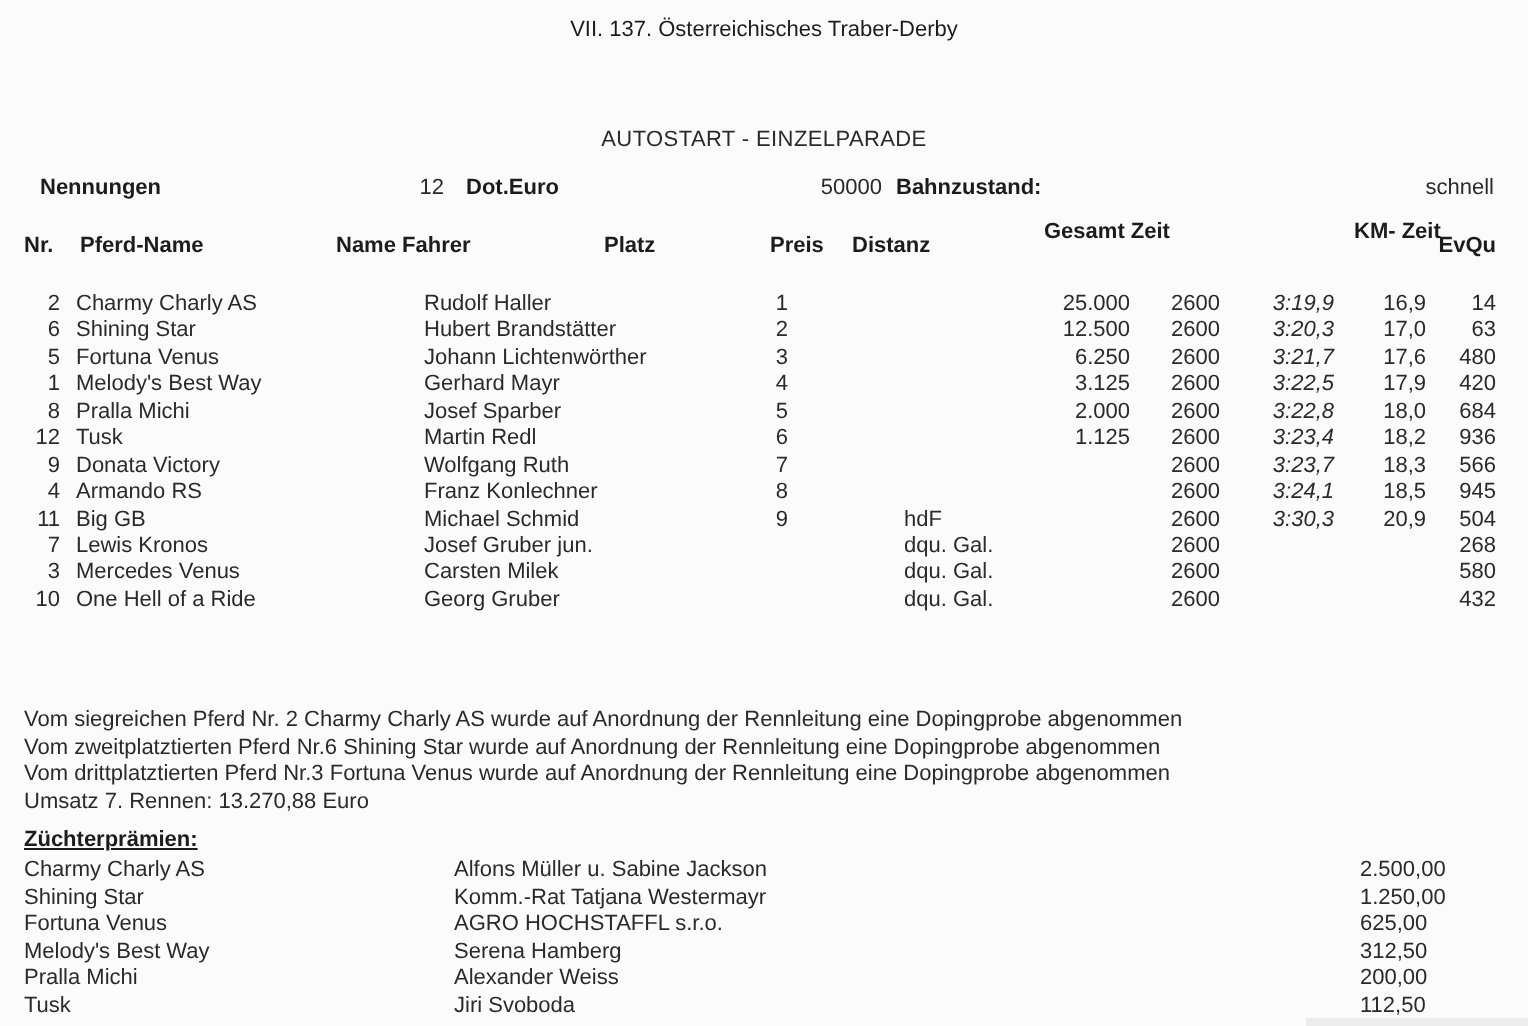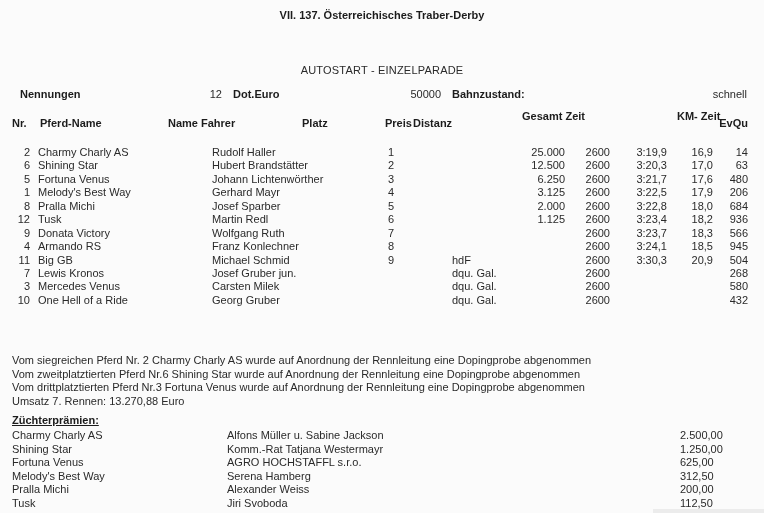--- a/index.html
+++ b/index.html
@@ -8,57 +8,57 @@
     background:#fbfbfb;
     font-family:"Liberation Sans", sans-serif;
     font-size:11px;
     color:#2a2a2a;
     overflow:hidden;
   }
   .page{position:relative;width:764px;height:513px;}
   .bold{font-weight:bold;color:#1c1c1c;}
   .title{
     position:absolute;top:9px;left:0;width:764px;
-    text-align:center;font-weight:bold;color:#1c1c1c;
+    text-align:center;font-weight:normal;color:#1c1c1c;
   }
   .subtitle{
     position:absolute;top:64px;left:0;width:764px;
     text-align:center;color:#2a2a2a;letter-spacing:.2px;
   }
   .abs{position:absolute;white-space:nowrap;}
   .tr{text-align:right;}
   
   .info-row{position:absolute;top:88px;left:0;width:764px;height:13px;text-decoration:underline;}
   .i-nenn-l{left:20px;} .i-nenn-v{left:190px;width:32px;}
   .i-dot-l{left:233px;} .i-dot-v{left:400px;width:41px;}
-  .i-bahn-l{left:452px;} .i-bahn-v{left:690px;width:57px;}
+  .i-bahn-l{left:428px;padding-left:20px;} .i-bahn-v{left:690px;width:57px;}
   
   .col-headers{position:absolute;top:0;left:0;width:764px;}
   .h{position:absolute;white-space:nowrap;font-weight:bold;color:#1c1c1c;}
   .h-nr{left:12px;top:117px;}
   .h-name{left:40px;top:117px;}
   .h-fahrer{left:168px;top:117px;}
   .h-platz{left:302px;top:117px;}
   .h-preis{left:385px;top:117px;}
-  .h-distanz{left:413px;top:117px;}
+  .h-distanz{left:426px;top:117px;}
   .h-gesamt{left:522px;top:110px;}
   .h-km{left:633px;top:110px;padding-left:44px;}
   .h-evqu{left:710px;top:117px;width:38px;text-align:right;}
   
   .results{position:absolute;top:146px;left:0;width:764px;}
   .result-row{position:relative;height:13.45px;}
   .cell{position:absolute;top:0;white-space:nowrap;}
   .c-nr{left:0;width:30px;text-align:right;}
   .c-name{left:38px;}
   .c-fahrer{left:212px;text-align:center;}
   .c-platz{left:354px;width:40px;text-align:right;}
   .c-remark{left:422px;padding-left:30px;}
   .c-preis{left:500px;width:65px;text-align:right;}
   .c-distanz{left:575px;width:35px;text-align:right;}
-  .c-gesamt{left:620px;width:47px;text-align:right;}
+  .c-gesamt{left:620px;width:47px;text-align:right;font-style:italic;}
   .c-km{left:678px;width:35px;text-align:right;}
   .c-evqu{left:710px;width:38px;text-align:right;}
   
   .notes{position:absolute;top:354px;left:12px;width:740px;}
   .note-line{height:13.5px;white-space:nowrap;}
   
   .premiums-heading{
     position:absolute;top:414px;left:12px;
     font-weight:bold;color:#1c1c1c;text-decoration:underline;
   }
@@ -142,21 +142,21 @@
       <div class="result-row">
         <span class="cell c-nr">1</span>
         <span class="cell c-name">Melody's Best Way</span>
         <span class="cell c-fahrer">Gerhard Mayr</span>
         <span class="cell c-platz">4</span>
         <span class="cell c-remark"></span>
         <span class="cell c-preis">3.125</span>
         <span class="cell c-distanz">2600</span>
         <span class="cell c-gesamt">3:22,5</span>
         <span class="cell c-km">17,9</span>
-        <span class="cell c-evqu">206</span>
+        <span class="cell c-evqu">420</span>
       </div>
       <div class="result-row">
         <span class="cell c-nr">8</span>
         <span class="cell c-name">Pralla Michi</span>
         <span class="cell c-fahrer">Josef Sparber</span>
         <span class="cell c-platz">5</span>
         <span class="cell c-remark"></span>
         <span class="cell c-preis">2.000</span>
         <span class="cell c-distanz">2600</span>
         <span class="cell c-gesamt">3:22,8</span>

